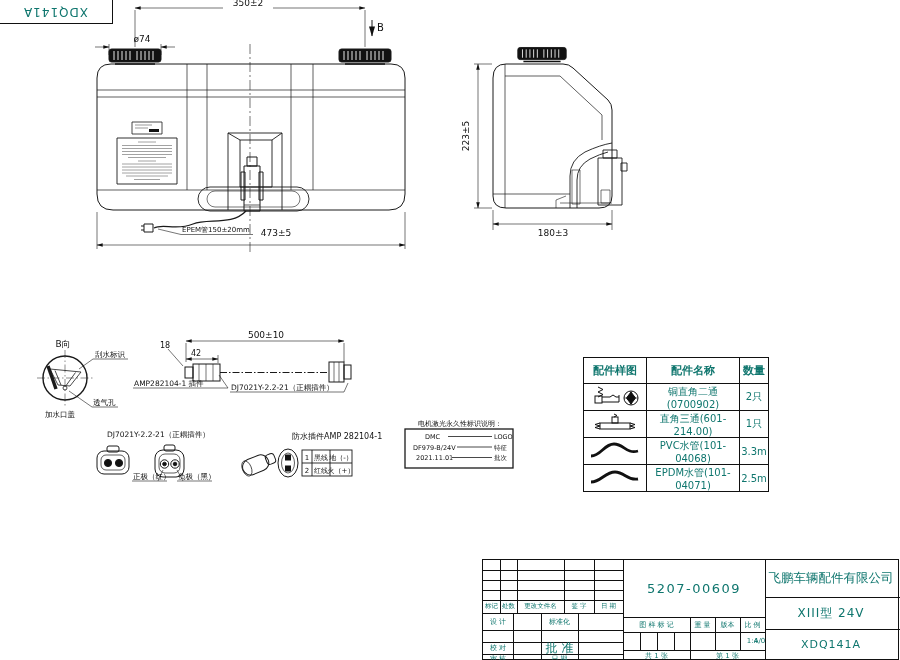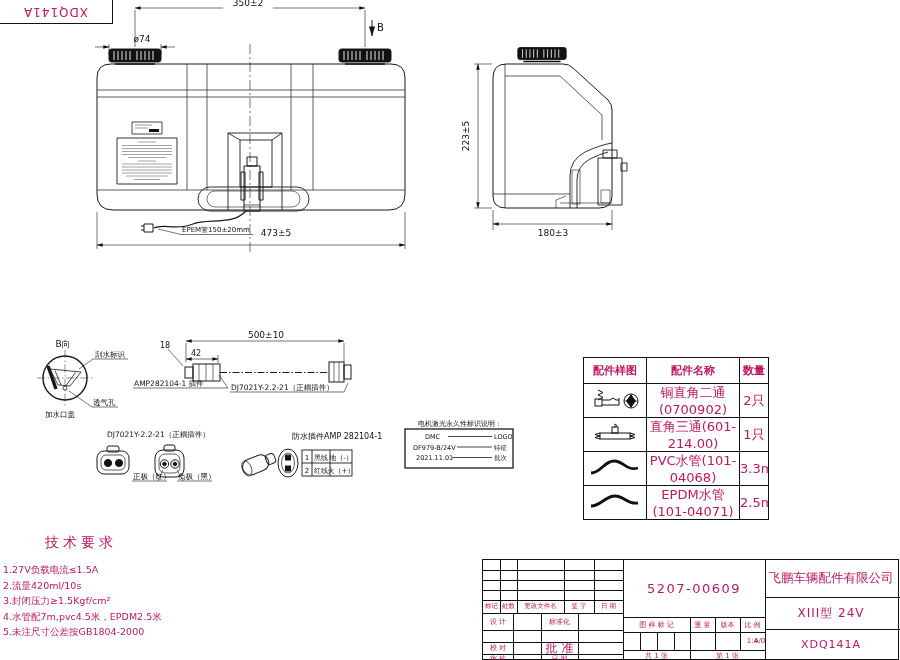--- a/index.html
+++ b/index.html
@@ -1,35 +1,35 @@
 <!DOCTYPE html>
 <html><head>
 <meta charset="utf-8">
 <style>
   html,body{margin:0;padding:0;background:#fff;}
   .sheet{position:relative;width:900px;height:660px;background:#fff;overflow:hidden;
-         font-family:"DejaVu Sans",sans-serif;color:#be185d;}
+         font-family:"DejaVu Sans",sans-serif;color:#0f766e;}
   svg.art{position:absolute;left:0;top:0;}
   svg text{font-family:"DejaVu Sans",sans-serif;fill:#111;}
   .t6{font-size:6.5px;} .t7{font-size:7px;} .t75{font-size:7.5px;}
   .t8{font-size:8px;} .t9{font-size:9px;} .t10{font-size:10px;}
 
   
   .stamp{position:absolute;left:0;top:0;width:112px;height:23px;
          border-right:1.5px solid #111;border-bottom:1.5px solid #111;
          display:flex;align-items:center;justify-content:center;}
   .stamp span{transform:rotate(180deg);font-size:12px;letter-spacing:1px;}
 
   
   table.parts{position:absolute;left:583px;top:357px;width:184px;border-collapse:collapse;
               table-layout:fixed;border:1.5px solid #111;}
   table.parts th,table.parts td{border:1px solid #111;text-align:center;vertical-align:middle;
               padding:0;overflow:hidden;}
   table.parts th{font-weight:bold;font-size:11px;height:25px;}
-  table.parts td{font-size:13px;height:26px;}
+  table.parts td{font-size:10px;height:26px;}
   .c-icon{width:62px;} .c-name{width:92px;} .c-qty{width:28px;}
 
   
   .techreq{position:absolute;left:3px;top:534px;width:250px;}
   .tr-title{margin-left:42px;font-size:14px;letter-spacing:4px;margin-bottom:10px;}
   .tr-item{font-size:9.5px;line-height:15.6px;white-space:nowrap;}
 
   
   .tblock{position:absolute;left:482px;top:559px;width:417px;height:101px;
           border:1.5px solid #111;box-sizing:border-box;}
@@ -367,28 +367,20 @@
         <svg width="58" height="24" viewBox="0 0 58 24">
           <path d="M5,17 C15,17 19,7 29,7 C39,7 41,16 52,14" stroke="#111" fill="none" stroke-width="2.8"></path>
         </svg>
       </td>
       <td>EPDM水管(101-04071)</td>
       <td>2.5m</td>
     </tr>
   </tbody>
 </table>
 
-<div class="techreq">
-  <div class="tr-title">技术要求</div>
-  <div class="tr-item">1.27V负载电流≤1.5A</div>
-  <div class="tr-item">2.流量420ml/10s</div>
-  <div class="tr-item">3.封闭压力≥1.5Kgf/cm²</div>
-  <div class="tr-item">4.水管配7m,pvc4.5米，EPDM2.5米</div>
-  <div class="tr-item">5.未注尺寸公差按GB1804-2000</div>
-</div>
 
 <div class="tblock">
 
   <div class="v" style="left:140px;top:0;height:101px;"></div>
   <div class="v" style="left:282px;top:0;height:101px;"></div>
 
   <div class="h" style="left:282px;top:37px;width:135px;"></div>
   <div class="h" style="left:282px;top:69px;width:135px;"></div>
   <div class="tb-cell" style="left:282px;top:0;width:132px;height:37px;font-size:12.5px;">飞鹏车辆配件有限公司</div>
   <div class="tb-cell" style="left:282px;top:37px;width:132px;height:32px;font-size:12px;letter-spacing:1px;">XIII型 24V</div>

